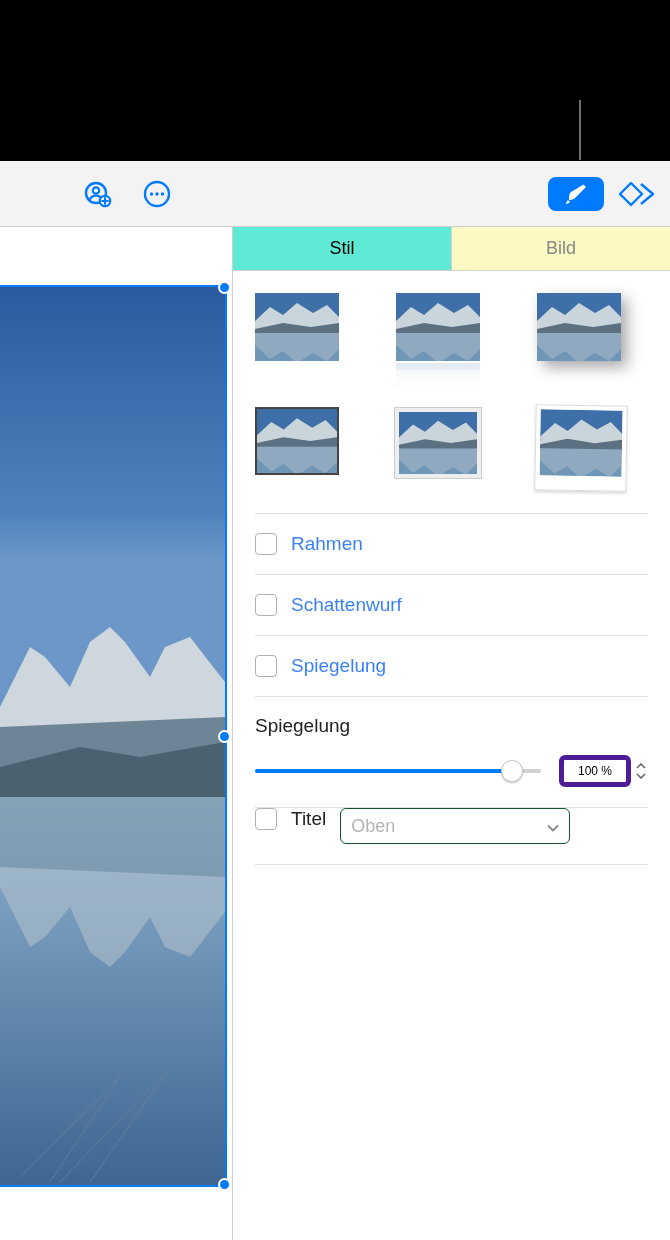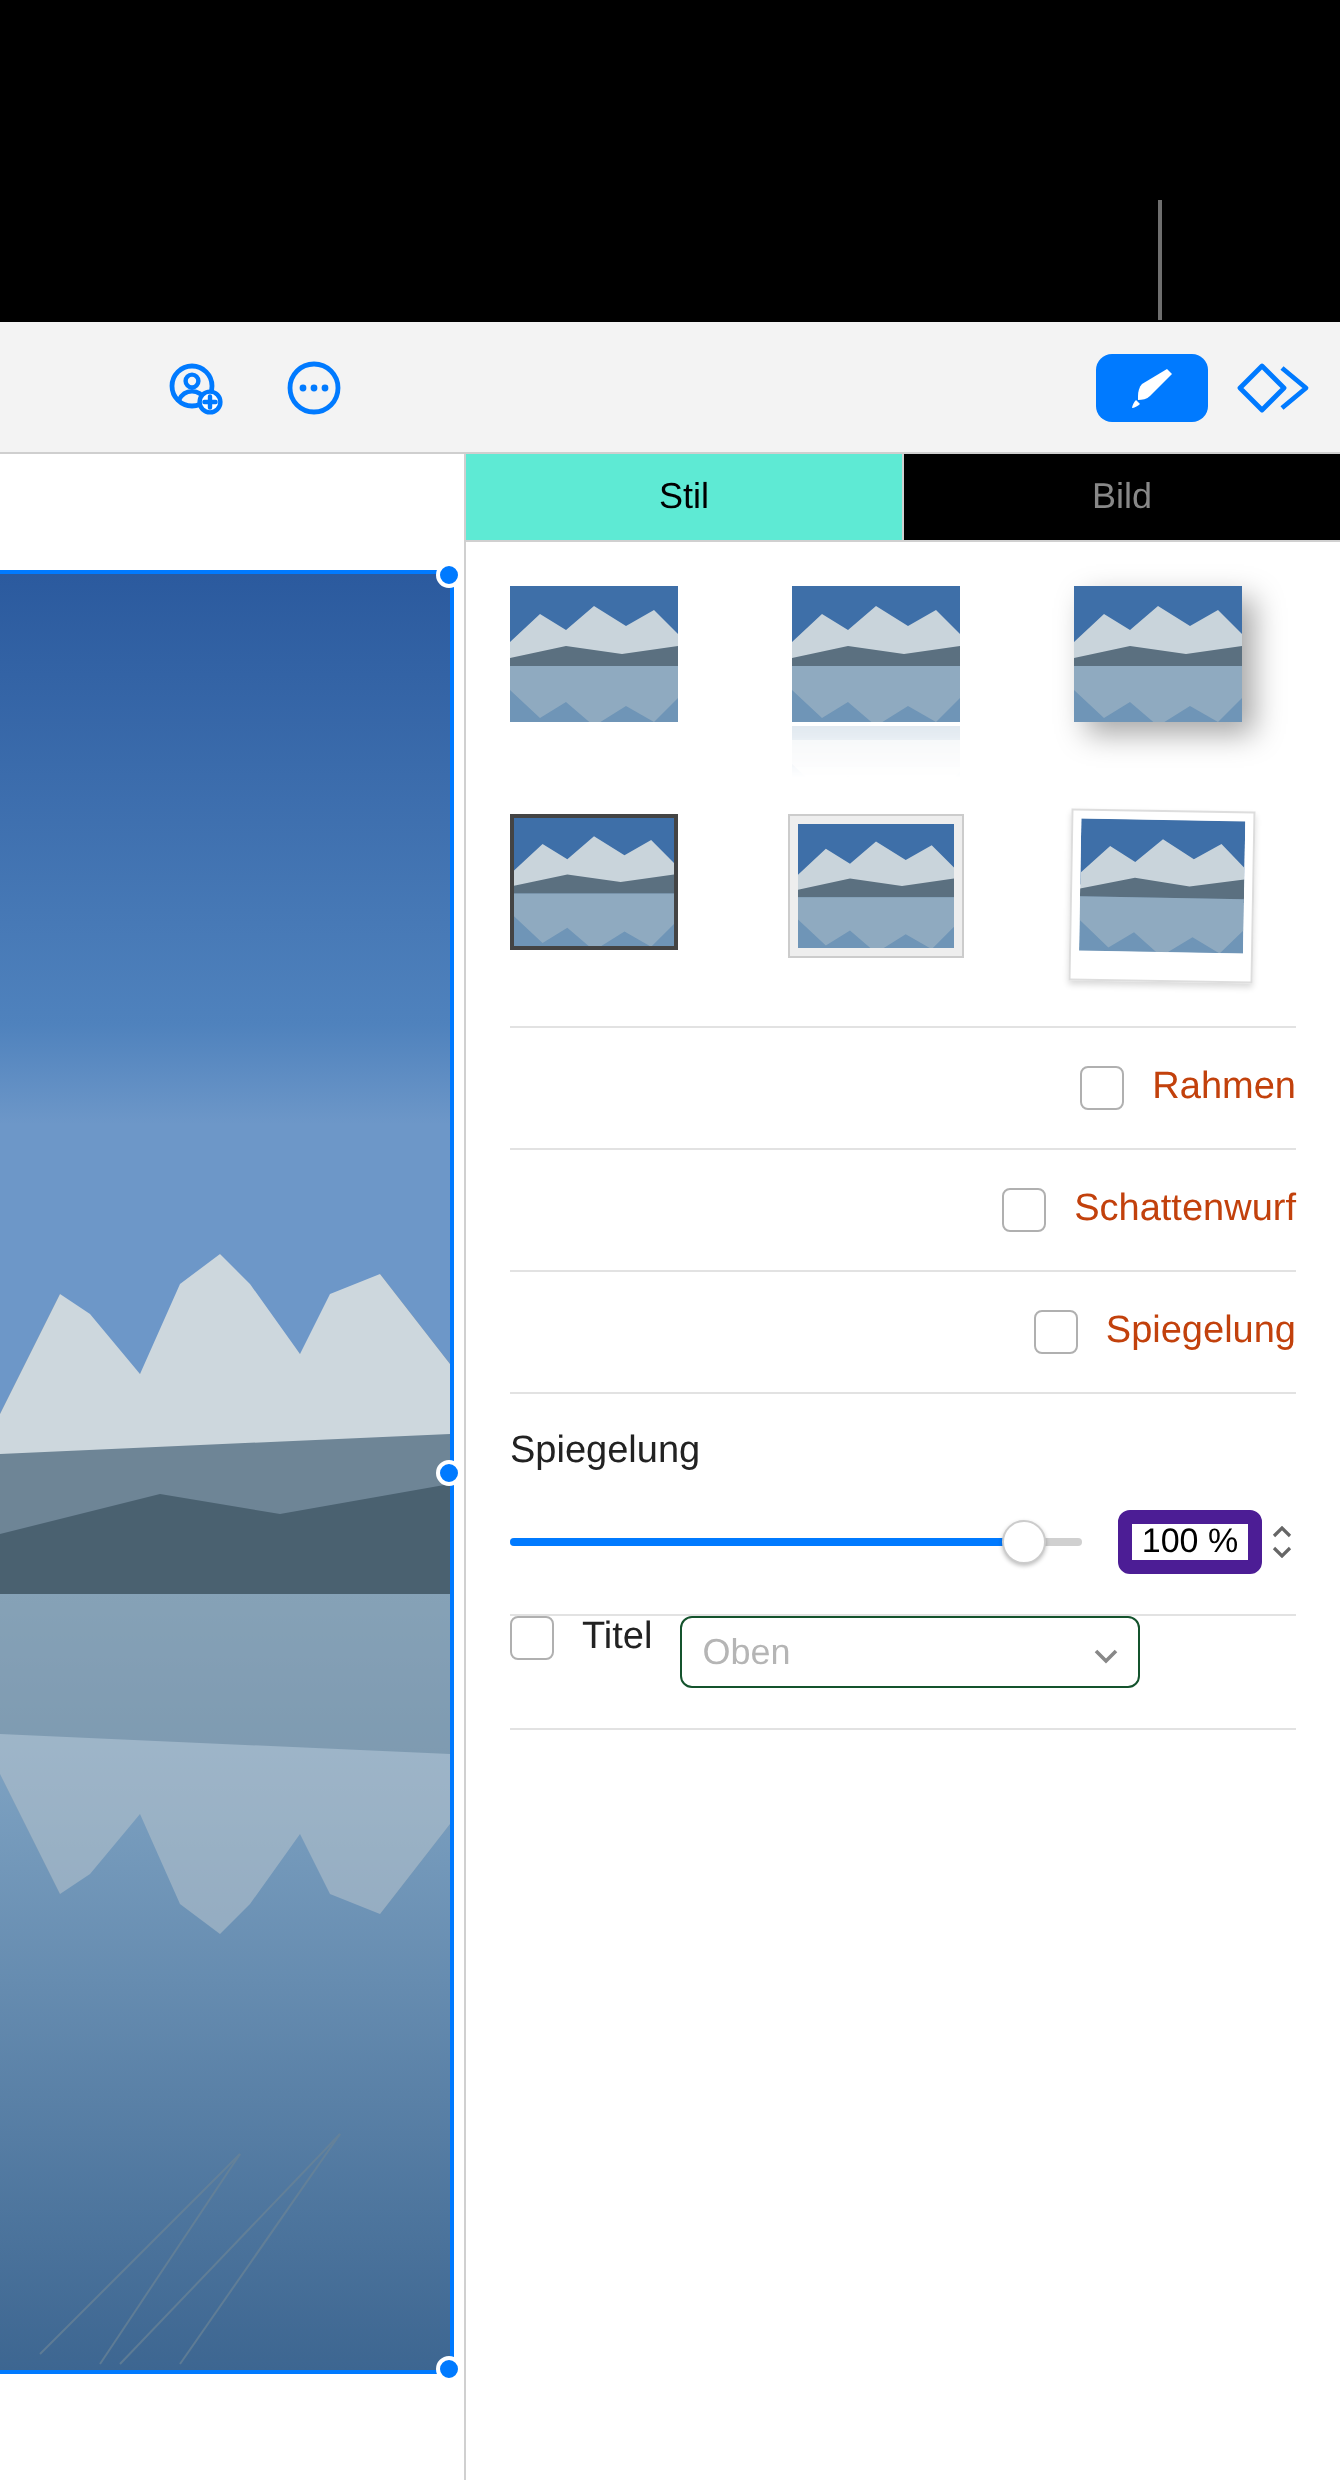--- a/index.html
+++ b/index.html
@@ -25,50 +25,50 @@
     .handle { position:absolute; width:13px; height:13px; background:#007aff; border:2px solid #fff; border-radius:50%; z-index:5; }
     .h-tr { top:-6px; right:-6px; }
     .h-mr { top:50%; right:-6px; margin-top:-6px; }
     .h-br { bottom:-6px; right:-6px; }
 
     .inspector { flex:1; background:#fff; display:flex; flex-direction:column; }
     .tabs { display:flex; height:44px; border-bottom:1px solid #d0d0d0; }
     .tab { flex:1; display:flex; align-items:center; justify-content:center; font-size:18px; color:#666; border-right:1px solid #d0d0d0; cursor:pointer; background:#fff; }
     .tab:last-child { border-right:none; }
     .tab.active { background:#5eead4; color:#000; }
-    .tab.inactive { background:#000000; color:#888; }
+    .tab.inactive { background:#fef9c3; color:#888; }
 
     .style-grid { padding: 22px 22px 16px 22px; display:grid; grid-template-columns: repeat(3, 1fr); gap: 22px 30px; }
     .thumb { position:relative; width: 84px; height: 68px; cursor:pointer; }
     .thumb svg, .thumb .mnt { width:100%; height:100%; display:block; }
     .thumb.refl { height: 92px; }
     .thumb.sel .mnt-wrap { border: 2px solid #444; }
     .mnt-wrap { width:100%; height:68px; position:relative; }
     .thumb.shadow .mnt-wrap { box-shadow: 6px 6px 14px rgba(0,0,0,0.35); }
     .thumb.border-gray .mnt-wrap { padding:4px; background:#eee; border:1px solid #ccc; height:72px; width:88px; margin-left:-2px; }
     .thumb.border-gray .mnt { width:100%; height:100%; }
     .thumb.polaroid { height: 90px; }
     .thumb.polaroid .pol { position:absolute; left:-2px; top:-2px; width:92px; height:86px; background:#fff; border:1px solid #ddd; padding:4px 4px 14px 4px; transform: rotate(1deg); box-shadow: 0 2px 3px rgba(0,0,0,0.15); }
     .thumb.polaroid .pol .mnt { width:100%; height:100%; }
     .thumb .reflection { position:absolute; left:0; top:70px; width:100%; height:26px; transform: scaleY(-1); opacity:0.35; mask-image: linear-gradient(to top, rgba(0,0,0,0.6), transparent); -webkit-mask-image: linear-gradient(to top, rgba(0,0,0,0.6), transparent); }
 
     .sep { height:1px; background:#e2e2e2; margin: 0 22px; }
 
-    .check-row { display:flex; align-items:center; height:60px; padding: 0 22px; font-size:19px; color:#c2410c;justify-content:flex-end; }
+    .check-row { display:flex; align-items:center; height:60px; padding: 0 22px; font-size:19px; color:#3b82f6; }
     .chk { width:22px; height:22px; border:1px solid #b0b0b0; border-radius:4px; margin-right:14px; background:#fff; cursor:pointer; flex-shrink:0; }
 
     .opacity-section { padding: 18px 22px 20px 22px; }
     .opacity-label { font-size:19px; color:#222; margin-bottom:18px; }
     .opacity-controls { display:flex; align-items:center; gap:18px; }
     .slider { position:relative; flex:1; height:20px; cursor:pointer; }
     .slider .track { position:absolute; left:0; right:0; top:50%; height:4px; margin-top:-2px; background:#d0d0d0; border-radius:2px; }
     .slider .fill  { position:absolute; left:0; width:90%; top:50%; height:4px; margin-top:-2px; background:#007aff; border-radius:2px; }
     .slider .knob { position:absolute; left:90%; top:50%; width:22px; height:22px; margin-left:-11px; margin-top:-11px; background:#fff; border:1px solid #ccc; border-radius:50%; box-shadow:0 1px 2px rgba(0,0,0,0.25); }
     .stepper { display:flex; align-items:stretch; height:32px; }
-    .stepper input { width:72px; border:7px solid #4c1d95; border-radius:6px; font-size:17px; text-align:center; outline:none; }
+    .stepper input { width:72px; border:5px solid #4c1d95; border-radius:6px; font-size:12px; text-align:center; outline:none; }
     .stepper .arrows { display:flex; flex-direction:column; margin-left:3px; justify-content:center; }
     .stepper .arrows div { width:14px; height:10px; display:flex; align-items:center; justify-content:center; cursor:pointer; color:#555; }
 
     .title-row { display:flex; height:56px; padding:0 22px; font-size:19px; color:#222; }
     .title-row .dropdown { margin-left: 14px; flex:1; max-width:230px; height:36px; border:1px solid #14532d; border-radius:6px; display:flex; align-items:center; justify-content:space-between; padding:0 10px; color:#b5b5b5; font-size:18px; cursor:pointer; }
     .dropdown .dd-arrow { color:#888; }
   </style>
 </head>
 <body>
 

